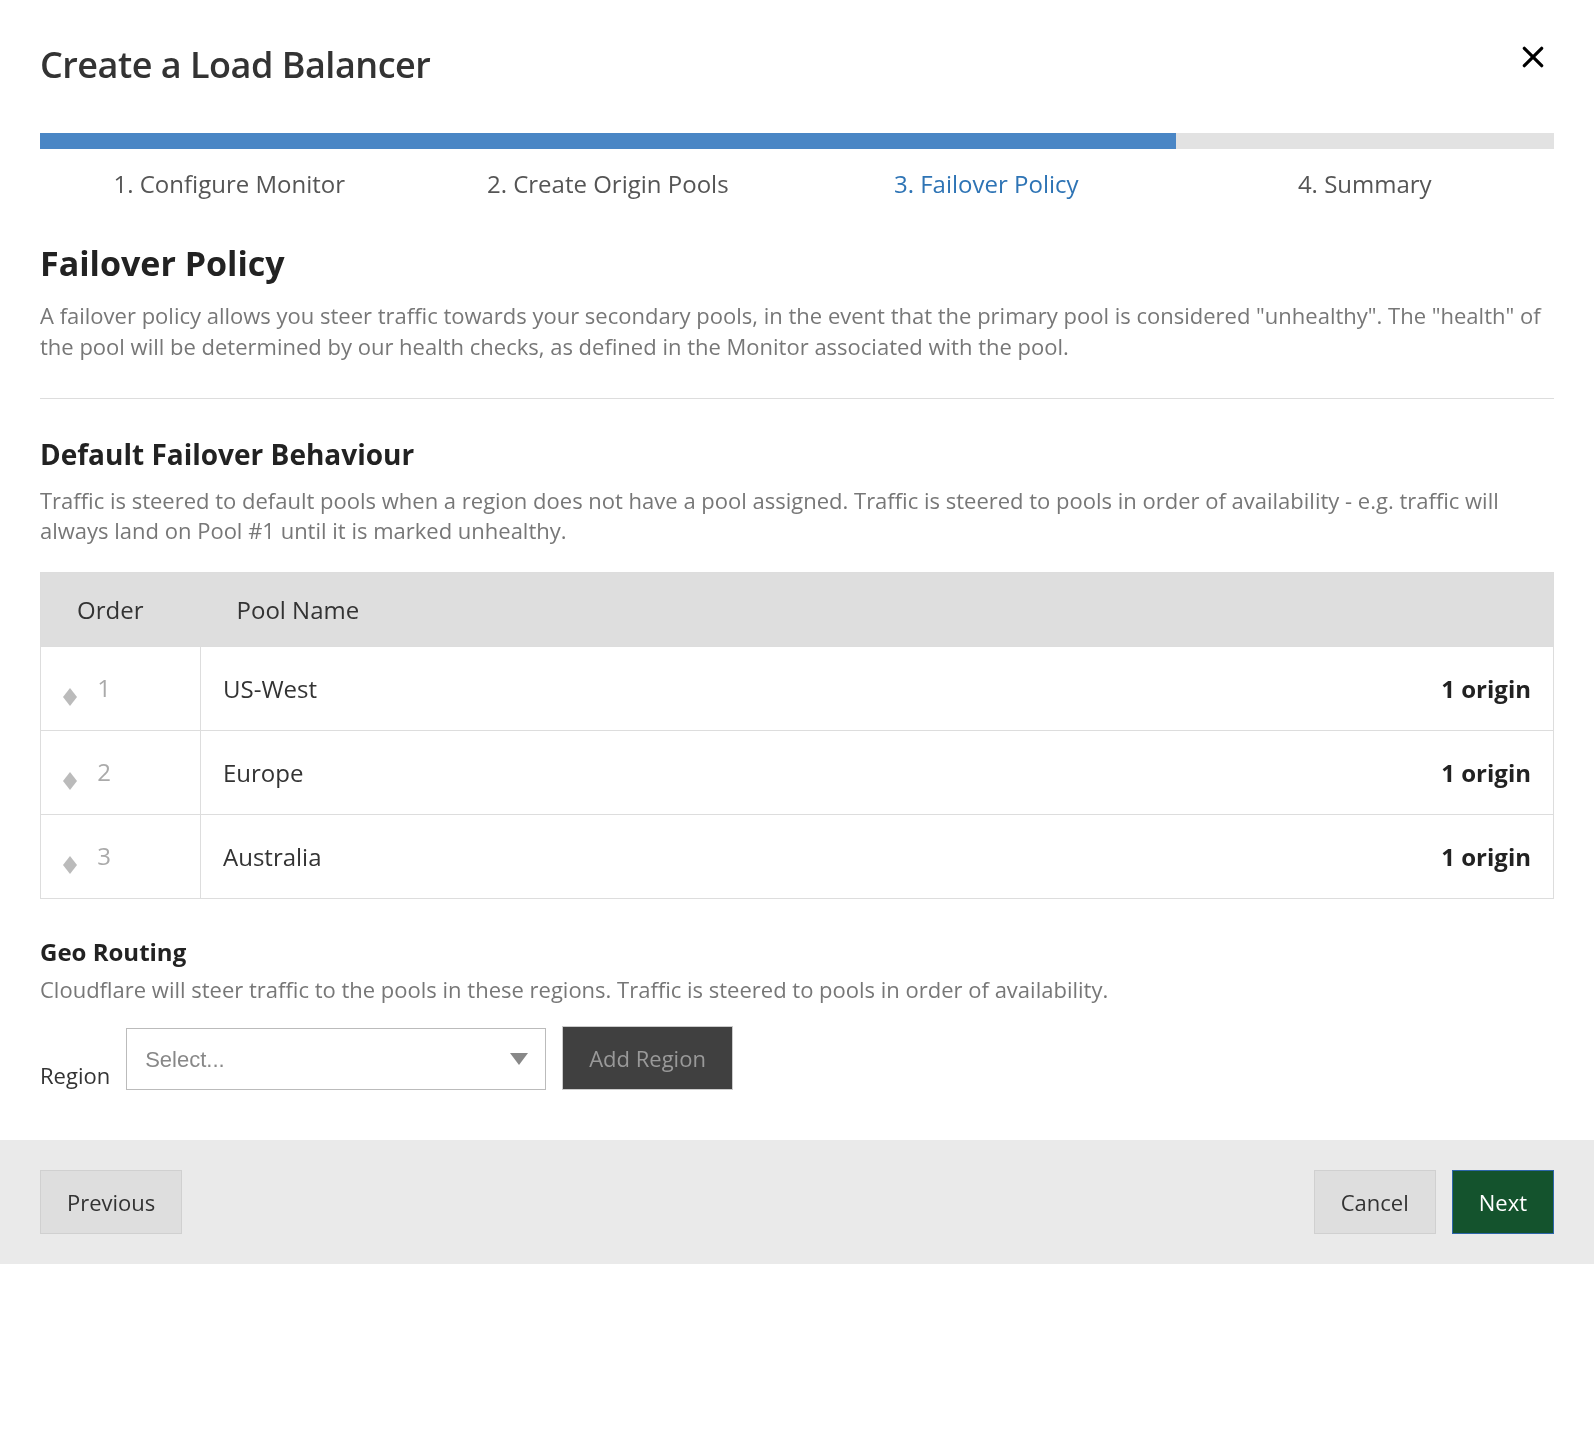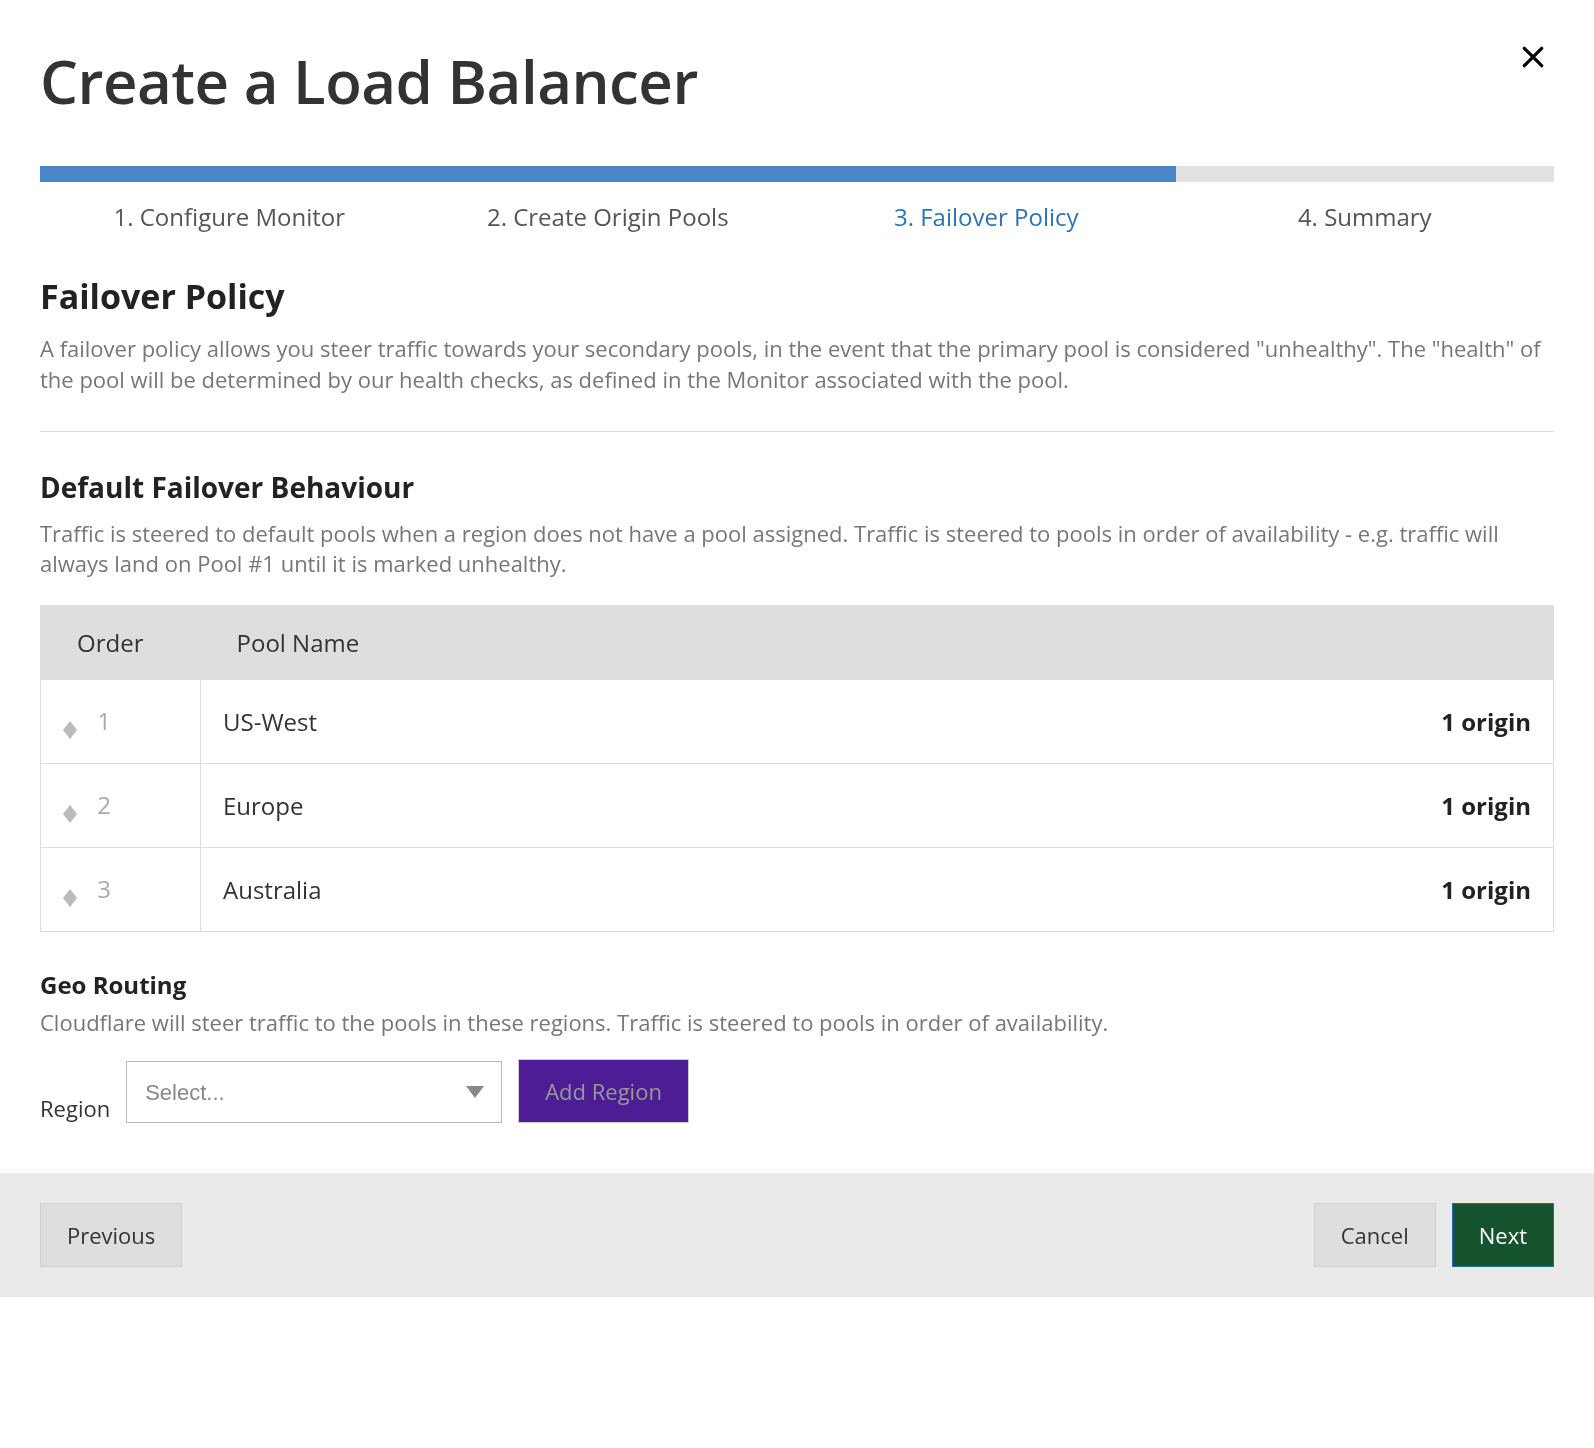--- a/index.html
+++ b/index.html
@@ -4,21 +4,21 @@
 <style>
   * { box-sizing: border-box; margin: 0; padding: 0; }
   body {
     font-family: "Open Sans", -apple-system, BlinkMacSystemFont, "Segoe UI", Roboto, Helvetica, Arial, sans-serif;
     color: #333;
     background: #fff;
     width: 1594px;
   }
   .modal { padding: 40px 40px 0 40px; }
   .modal-header { display: flex; justify-content: space-between; align-items: flex-start; margin-bottom: 44px; }
-  .modal-title { font-size: 60px; font-weight: 600; color: #333; letter-spacing: -0.5px; }
+  .modal-title { font-size: 36px; font-weight: 600; color: #333; letter-spacing: -0.5px; }
   .close-btn { font-size: 28px; font-weight: 700; cursor: pointer; padding: 4px 8px; line-height: 1; user-select: none; }
 
   .progress-bar { width: 100%; height: 16px; background: #e2e2e2; border-radius: 0; overflow: hidden; display: flex; }
   .progress-bar-fill { height: 100%; width: 75%; background: #4a86c5; }
 
   .steps { display: flex; justify-content: space-between; margin-top: 18px; margin-bottom: 40px; }
   .step { flex: 1; text-align: center; font-size: 24px; color: #555; }
   .step.active { color: #2e74b5; }
 
   .section { margin-bottom: 20px; }
@@ -51,42 +51,42 @@
   .drag-handle svg { width: 14px; height: 9px; }
   .origin-count { float: right; font-weight: 700; color: #222; }
 
   .sub2-title { font-size: 24px; font-weight: 700; margin-top: 36px; margin-bottom: 6px; color: #222; }
   .sub2-desc { font-size: 22px; color: #777; margin-bottom: 22px; }
 
   .region-row { display: flex; align-items: flex-end; gap: 16px; }
   .region-row label { font-size: 22px; color: #333; }
   .select-wrap {
     position: relative;
-    width: 376px;
+    width: 420px;
   }
   .select-wrap select {
     width: 100%;
     height: 62px;
     font-size: 22px;
     color: #888;
     padding: 0 18px;
     border: 1px solid #bbb;
     background: #fff;
     appearance: none;
   }
   .select-wrap .caret { position: absolute; right: 18px; top: 50%; transform: translateY(-50%); color: #888; pointer-events: none; }
   .btn {
     font-size: 22px;
     padding: 16px 26px;
     border: 1px solid #ccc;
     background: #e9e9e9;
     cursor: pointer;
     font-family: inherit;
   }
-  .btn[disabled] { color: #999; cursor: default; background: #4c1d95; }
+  .btn[disabled] { color: #999; cursor: default; background: #404040; }
 
   .footer {
     margin-top: 50px;
     background: #eaeaea;
     padding: 30px 40px;
     display: flex;
     justify-content: space-between;
     margin-left: -40px;
     margin-right: -40px;
   }

